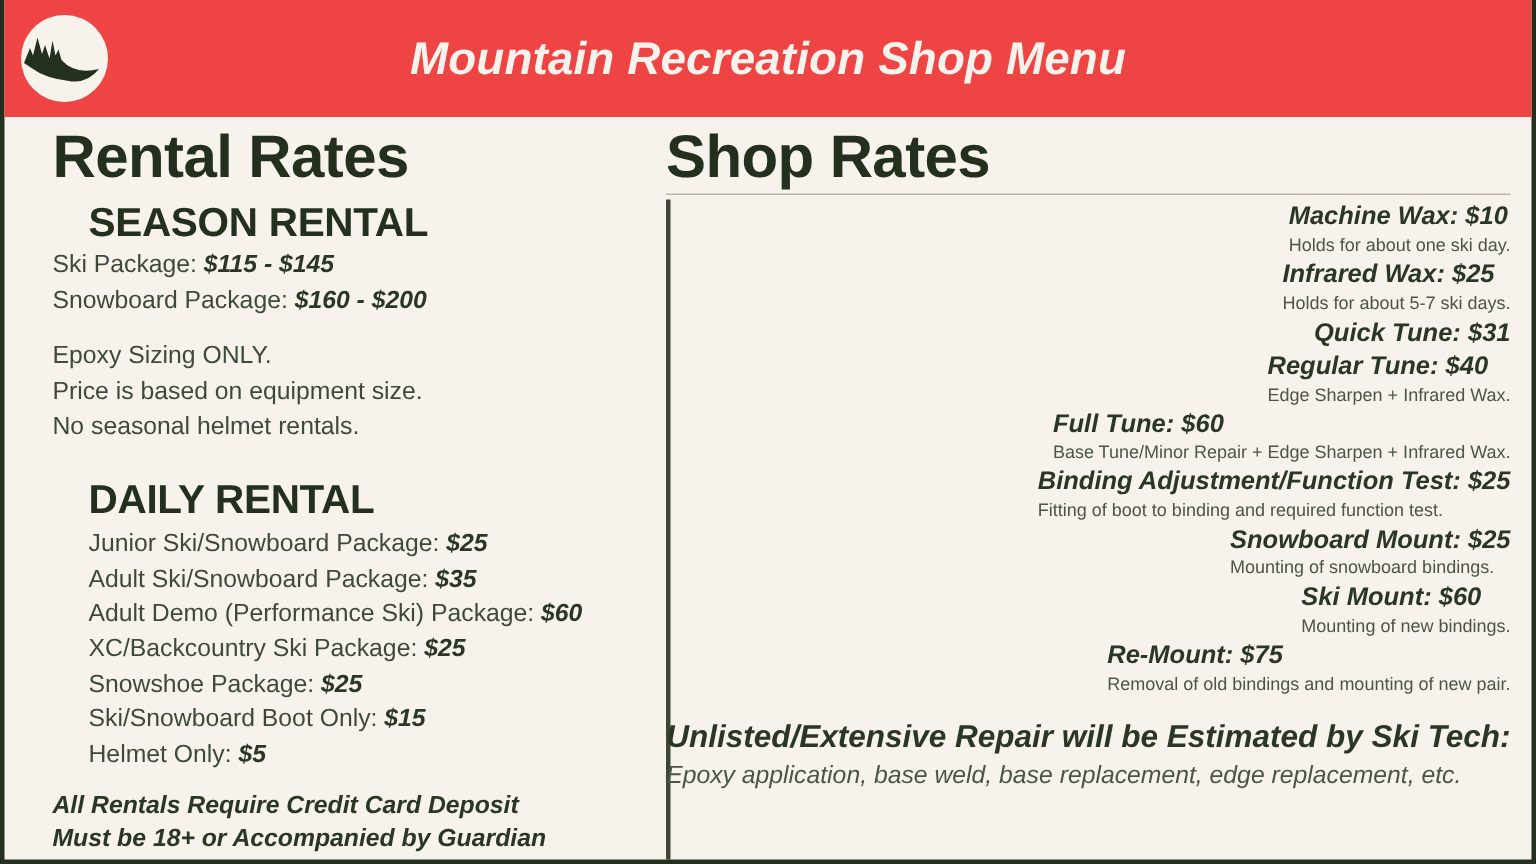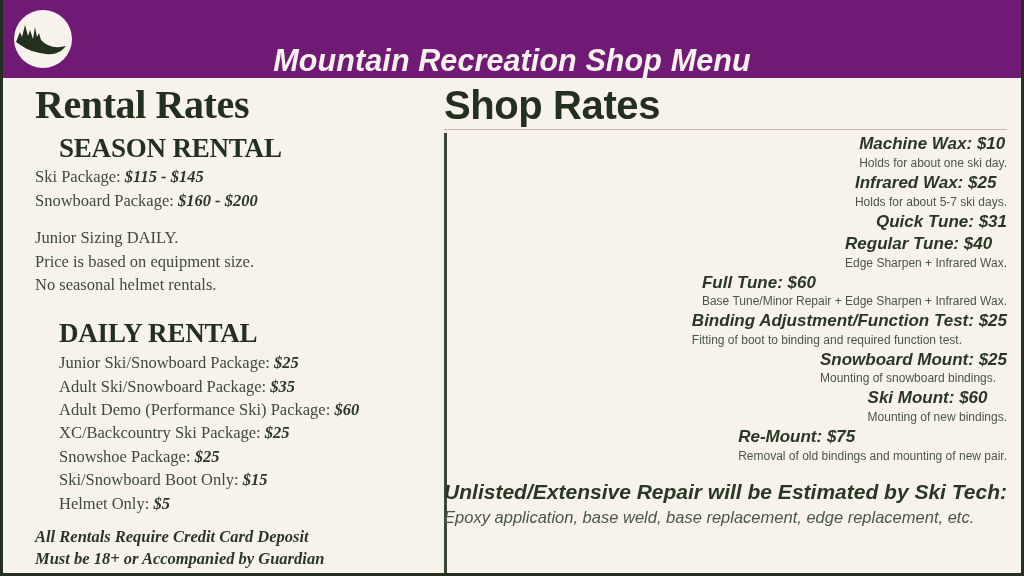--- a/index.html
+++ b/index.html
@@ -26,23 +26,23 @@
     border-bottom: 3px solid #23301E;
     display: flex;
     flex-direction: column;
   }
 
   
   .header {
     position: relative;
     height: 78px;
     flex: 0 0 78px;
-    background: #701a75;
-    display: flex;
-    align-items: flex-end;
+    background: #ef4444;
+    display: flex;
+    align-items: center;
     justify-content: center;
   }
 
   .logo {
     position: absolute;
     left: 7px;
     top: 6px;
     width: 66px;
     height: 66px;
   }
@@ -65,21 +65,20 @@
     padding: 6px 0 0 0;
     min-height: 0;
   }
 
   .col-left {
     width: 425px;
     flex: 0 0 425px;
     padding: 0 8px 0 32px;
     display: flex;
     flex-direction: column;
-    font-family: Liberation Serif, serif;
   }
 
   .col-right {
     flex: 1 1 auto;
     padding: 0 14px 0 0;
     margin-left: 16px;
     display: flex;
     flex-direction: column;
     min-width: 0;
   }
@@ -227,21 +226,21 @@
       <div class="rate-line">
         <span>Ski Package:</span>
         <span class="price">$115 - $145</span>
       </div>
       <div class="rate-line">
         <span>Snowboard Package:</span>
         <span class="price">$160 - $200</span>
       </div>
 
       <div class="note-block">
-        <div class="note-line">Junior Sizing DAILY.</div>
+        <div class="note-line">Epoxy Sizing ONLY.</div>
         <div class="note-line">Price is based on equipment size.</div>
         <div class="note-line">No seasonal helmet rentals.</div>
       </div>
 
       <div class="rule light left-rule-top"></div>
 
       <div class="sub-title">DAILY RENTAL</div>
 
       <div class="daily-list">
         <div class="rate-line">

